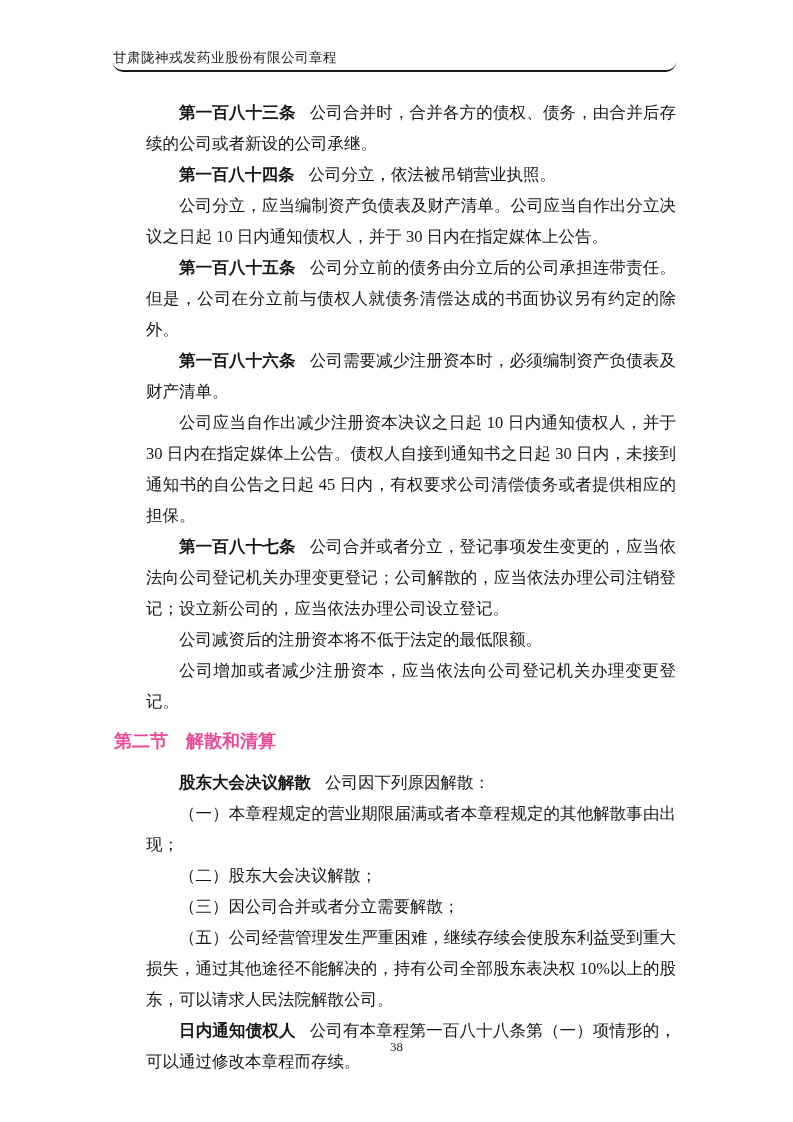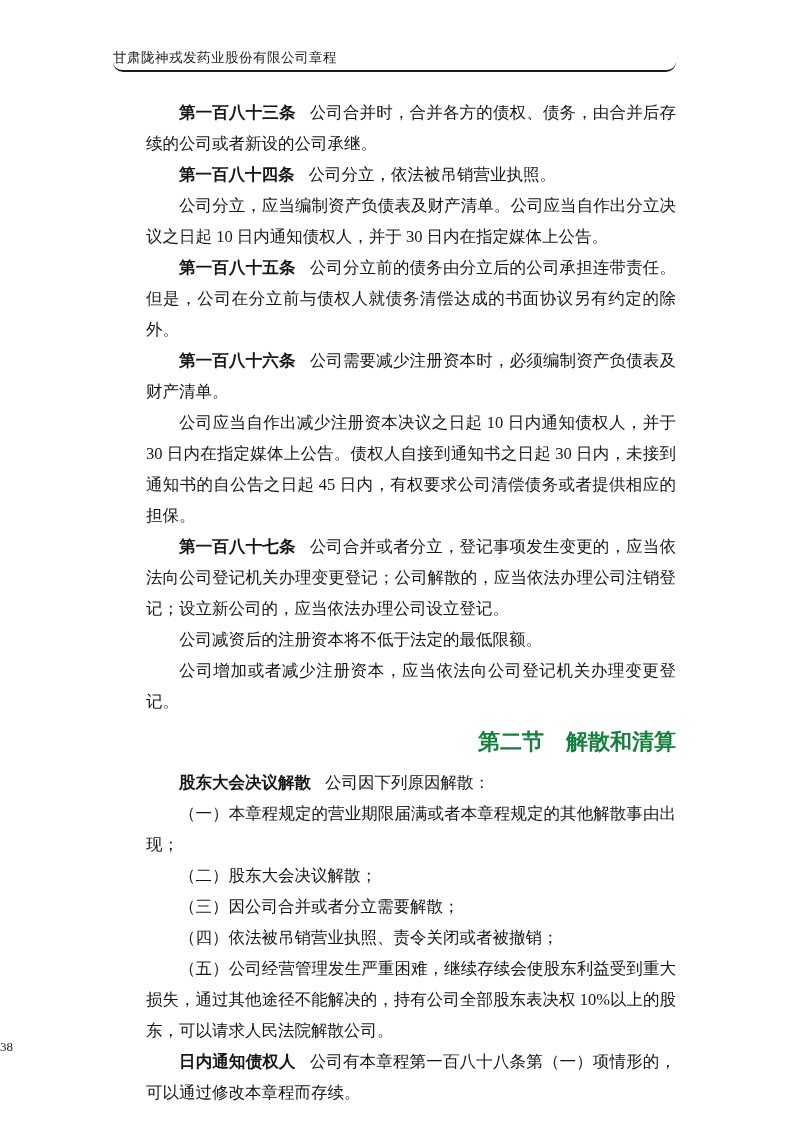--- a/index.html
+++ b/index.html
@@ -36,34 +36,34 @@
     line-height: 31px;
     text-align: justify;
   }
   .para { text-indent: 2em; margin-left: 32px; }
   .article-label {
     font-weight: bold;
     font-family: "Liberation Sans", "DejaVu Sans", sans-serif;
     margin-right: 0.85em;
   }
   .section-heading {
-    text-align: right;
+    text-align: left;
     text-indent: 0;
     font-weight: bold;
     font-family: "Liberation Sans", "DejaVu Sans", sans-serif;
-    font-size: 22px;
+    font-size: 18px;
     line-height: 31px;
     margin: 9px 0 10px 0;
-    color: #15803d;
+    color: #ec4899;
   }
   .page-footer {
     position: absolute;
     left: 0; top: 1037px;
     width: 793px;
-    text-align: left;
+    text-align: center;
   }
   .page-number {
     font-size: 13px;
     color: #222222;
   }
 </style>
 </head>
 <body>
 
 <div class="page">
@@ -95,21 +95,20 @@
     <h2 class="section-heading">第二节　解散和清算</h2>
 
     <p class="para"><span class="article-label">股东大会决议解散</span><span>公司因下列原因解散：</span></p>
 
     <p class="para"><span>（一）本章程规定的营业期限届满或者本章程规定的其他解散事由出现；</span></p>
 
     <p class="para"><span>（二）股东大会决议解散；</span></p>
 
     <p class="para"><span>（三）因公司合并或者分立需要解散；</span></p>
 
-    <p class="para"><span>（四）依法被吊销营业执照、责令关闭或者被撤销；</span></p>
 
     <p class="para"><span>（五）公司经营管理发生严重困难，继续存续会使股东利益受到重大损失，通过其他途径不能解决的，持有公司全部股东表决权 10%以上的股东，可以请求人民法院解散公司。</span></p>
 
     <p class="para"><span class="article-label">日内通知债权人</span><span>公司有本章程第一百八十八条第（一）项情形的，可以通过修改本章程而存续。</span></p>
 
   </main>
 
   <footer class="page-footer">
     <span class="page-number">38</span>
   </footer>

